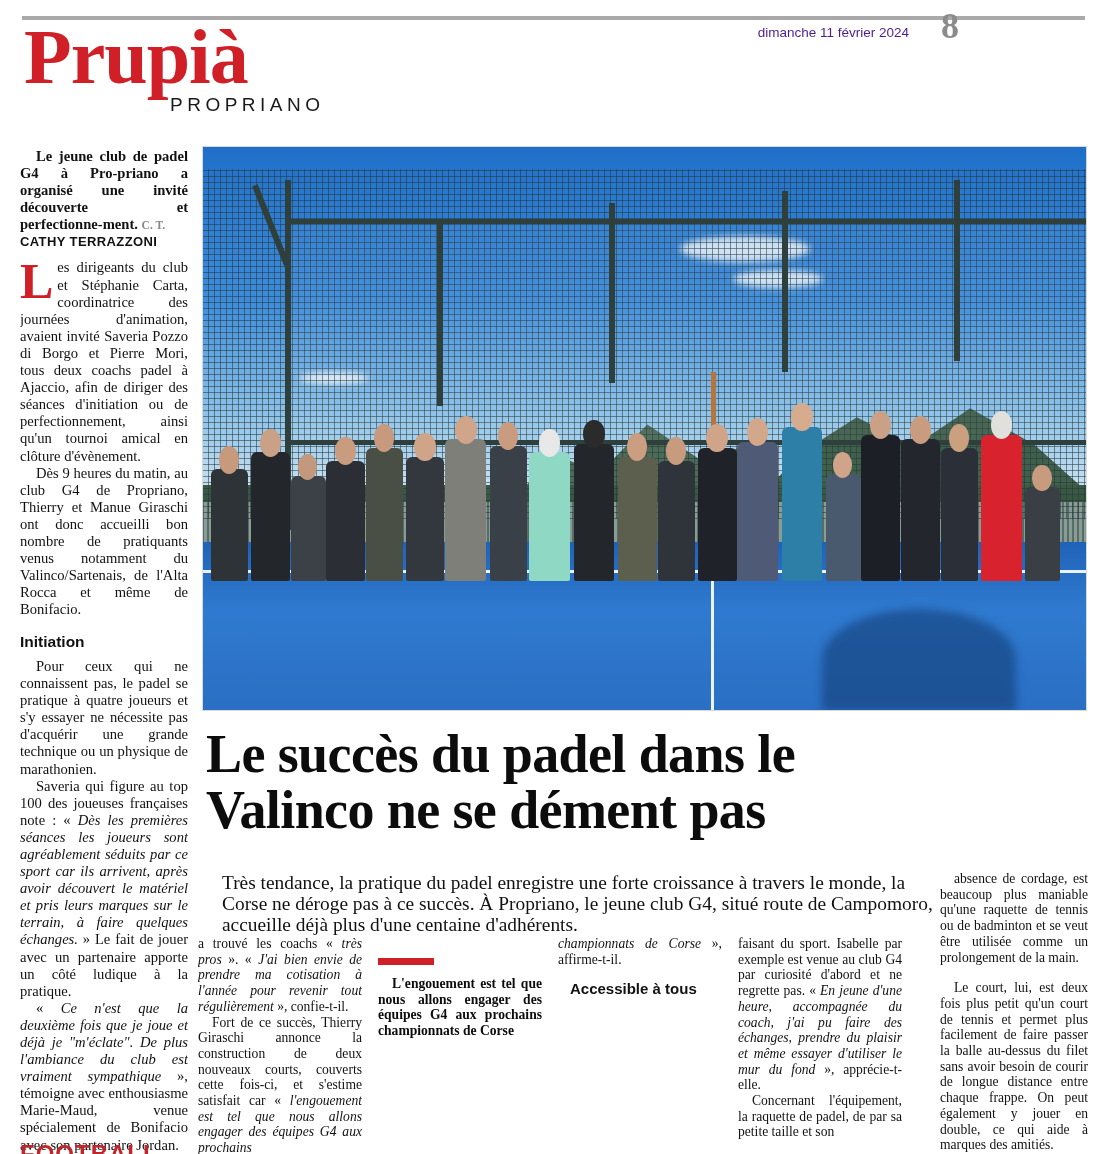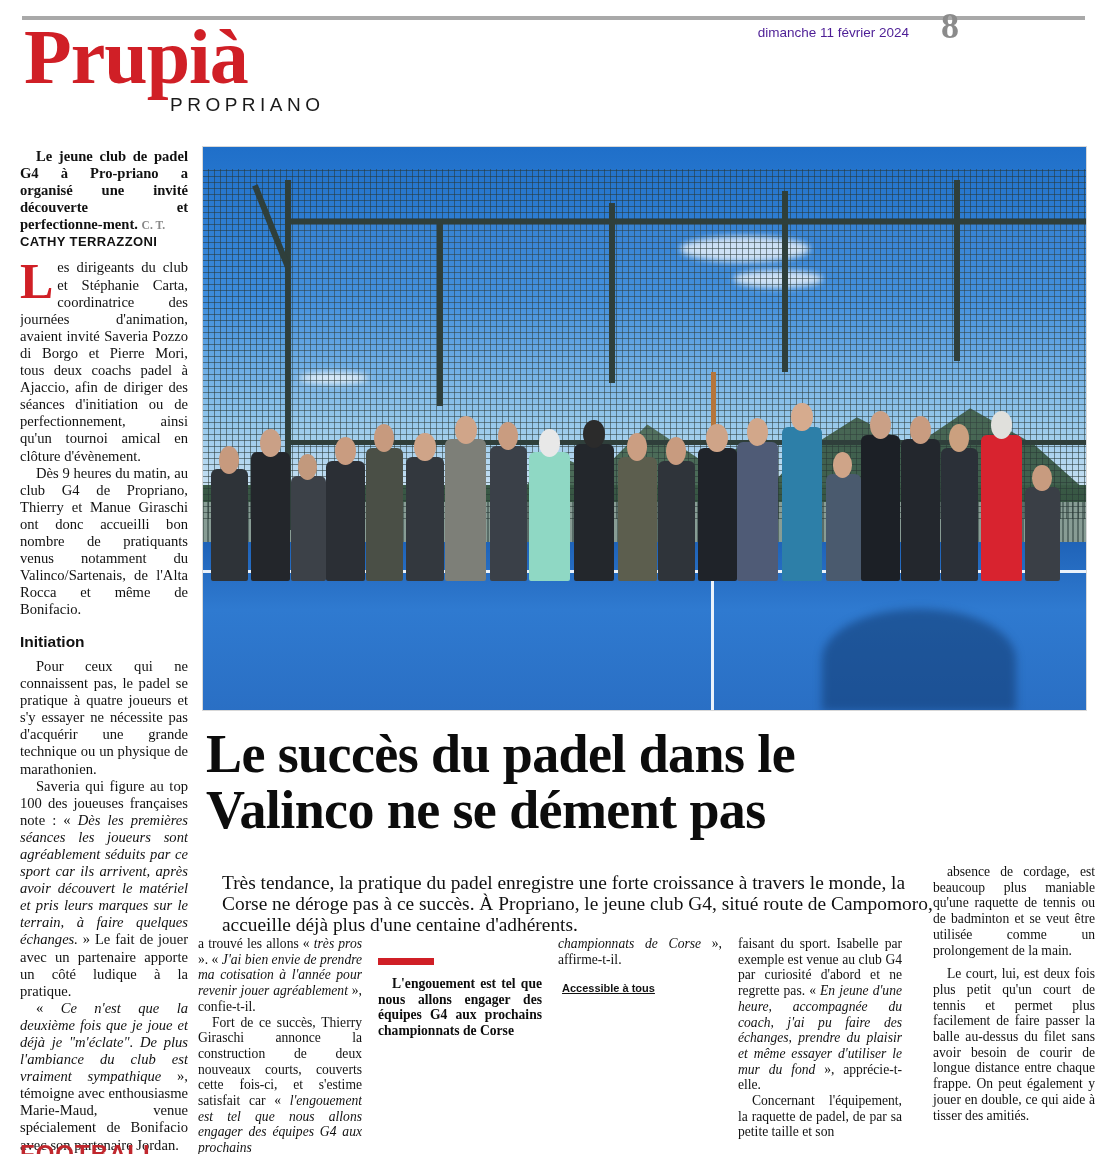--- a/index.html
+++ b/index.html
@@ -299,37 +299,36 @@
   .col p {
     font-size: 13.6px;
     line-height: 15.7px;
     text-align: justify;
     margin: 0;
     text-indent: 14px;
     hyphens: auto;
   }
   .col p.noind { text-indent: 0; }
   .col .sub-head {
-    font-size: 11px;
+    font-size: 15px;
     line-height: 17px;
-    margin: 13px 0 5px 4px;
-    text-decoration: underline;
+    margin: 13px 0 5px 12px;
   }
   .col-six-wrap {
     position: absolute;
     left: 925px; top: 856px;
     width: 178px;
     height: 298px;
     overflow: hidden;
   }
   .col-six-wrap p {
     font-size: 13.6px;
     line-height: 15.7px;
     text-align: justify;
-    margin: 8px;
+    margin: 15px;
     text-indent: 14px;
     hyphens: auto;
   }
 
   
   .pullquote {
     padding-top: 22px;
   }
   .pq-rule {
     width: 56px; height: 7px;
@@ -457,21 +456,21 @@
   </div>
   <div class="ph-border"></div>
 </div>
 
 <h1 class="headline">Le succès du padel dans le Valinco ne se dément pas</h1>
 <p class="standfirst">Très tendance, la pratique du padel enregistre une forte croissance à travers le monde, la Corse ne déroge pas à ce succès. À Propriano, le jeune club G4, situé route de Campomoro, accueille déjà plus d'une centaine d'adhérents.</p>
 
 <div class="cols">
 
   <div class="col">
-    <p class="noind"><span>a trouvé les allons « </span><span class="ital">très pros</span><span> ». « </span><span class="ital">J'ai bien envie de prendre ma cotisation à l'année pour revenir jouer agréablement</span><span> », confie-t-il.</span></p>
+    <p class="noind"><span>a trouvé les coachs « </span><span class="ital">très pros</span><span> ». « </span><span class="ital">J'ai bien envie de prendre ma cotisation à l'année pour revenir tout régulièrement</span><span> », confie-t-il.</span></p>
     <p><span>Fort de ce succès, Thierry Giraschi annonce la construction de deux nouveaux courts, couverts cette fois-ci, et s'estime satisfait car « </span><span class="ital">l'engouement est tel que nous allons engager des équipes G4 aux prochains</span></p>
   </div>
 
   <div class="col">
     <div class="pullquote">
       <div class="pq-rule"></div>
       <p class="pq-text">L'engouement est tel que nous allons engager des équipes G4 aux prochains championnats de Corse</p>
     </div>
   </div>
 
@@ -482,16 +481,16 @@
 
   <div class="col">
     <p class="noind"><span>faisant du sport. Isabelle par exemple est venue au club G4 par curiosité d'abord et ne regrette pas.</span> <span>« </span><span class="ital">En jeune d'une heure, accompagnée du coach, j'ai pu faire des échanges, prendre du plaisir et même essayer d'utiliser le mur du fond</span><span> », apprécie-t-elle.</span></p>
     <p>Concernant l'équipement, la raquette de padel, de par sa petite taille et son</p>
   </div>
 
 </div>
 
 <div class="col-six-wrap">
   <p class="noind">absence de cordage, est beaucoup plus maniable qu'une raquette de tennis ou de badminton et se veut être utilisée comme un prolongement de la main.</p>
-  <p>Le court, lui, est deux fois plus petit qu'un court de tennis et permet plus facilement de faire passer la balle au-dessus du filet sans avoir besoin de courir de longue distance entre chaque frappe. On peut également y jouer en double, ce qui aide à tisser des amitiés.</p>
+  <p>Le court, lui, est deux fois plus petit qu'un court de tennis et permet plus facilement de faire passer la balle au-dessus du filet sans avoir besoin de courir de longue distance entre chaque frappe. On peut également y jouer en double, ce qui aide à marques des amitiés.</p>
 </div>
 
 <div class="bottom-red">FOOTBALL</div>
 
 </body></html>

